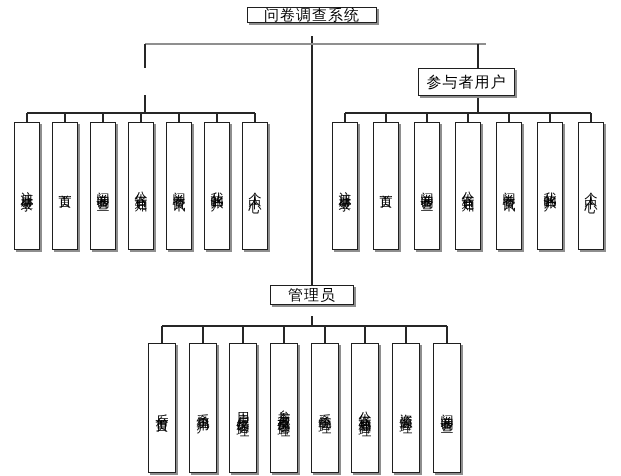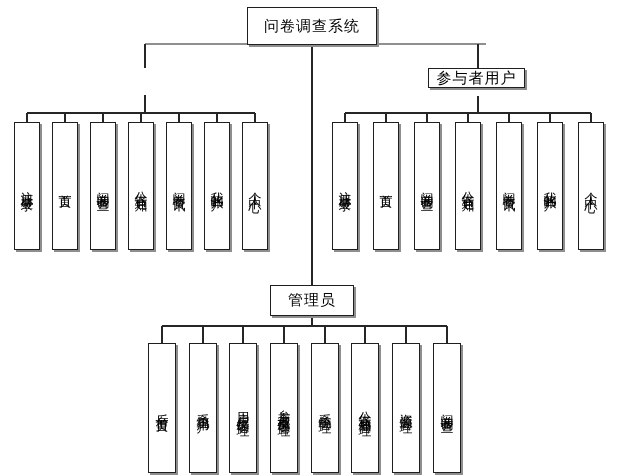--- a/index.html
+++ b/index.html
@@ -79,28 +79,28 @@
     <line x1="162" y1="326" x2="162" y2="343" stroke="#262626" stroke-width="1.4"></line>
     <line x1="203" y1="326" x2="203" y2="343" stroke="#262626" stroke-width="1.4"></line>
     <line x1="243" y1="326" x2="243" y2="343" stroke="#262626" stroke-width="1.4"></line>
     <line x1="284" y1="326" x2="284" y2="343" stroke="#262626" stroke-width="1.4"></line>
     <line x1="325" y1="326" x2="325" y2="343" stroke="#262626" stroke-width="1.4"></line>
     <line x1="365" y1="326" x2="365" y2="343" stroke="#262626" stroke-width="1.4"></line>
     <line x1="406" y1="326" x2="406" y2="343" stroke="#262626" stroke-width="1.4"></line>
     <line x1="447" y1="326" x2="447" y2="343" stroke="#262626" stroke-width="1.4"></line>
   </svg>
 
-  <div class="node hbox" style="left:247px;top:7px;width:130px;height:38px">
+  <div class="node hbox" style="left:247px;top:7px;width:130px;height:16px">
     <span class="lbl">问卷调查系统</span>
   </div>
 
-  <div class="node hbox" style="left:428px;top:68px;width:97px;height:20px">
+  <div class="node hbox" style="left:418px;top:68px;width:97px;height:28px">
     <span class="lbl">参与者用户</span>
   </div>
-  <div class="node hbox" style="left:270px;top:285px;width:84px;height:31px">
+  <div class="node hbox" style="left:270px;top:285px;width:84px;height:20px">
     <span class="lbl">管理员</span>
   </div>
 
   <div class="node vbox" style="left:14px;top:122px;width:26px;height:128px">
     <span class="lbl">注册登录</span>
   </div>
   <div class="node vbox" style="left:52px;top:122px;width:26px;height:128px">
     <span class="lbl">首页</span>
   </div>
   <div class="node vbox" style="left:90px;top:122px;width:26px;height:128px">

